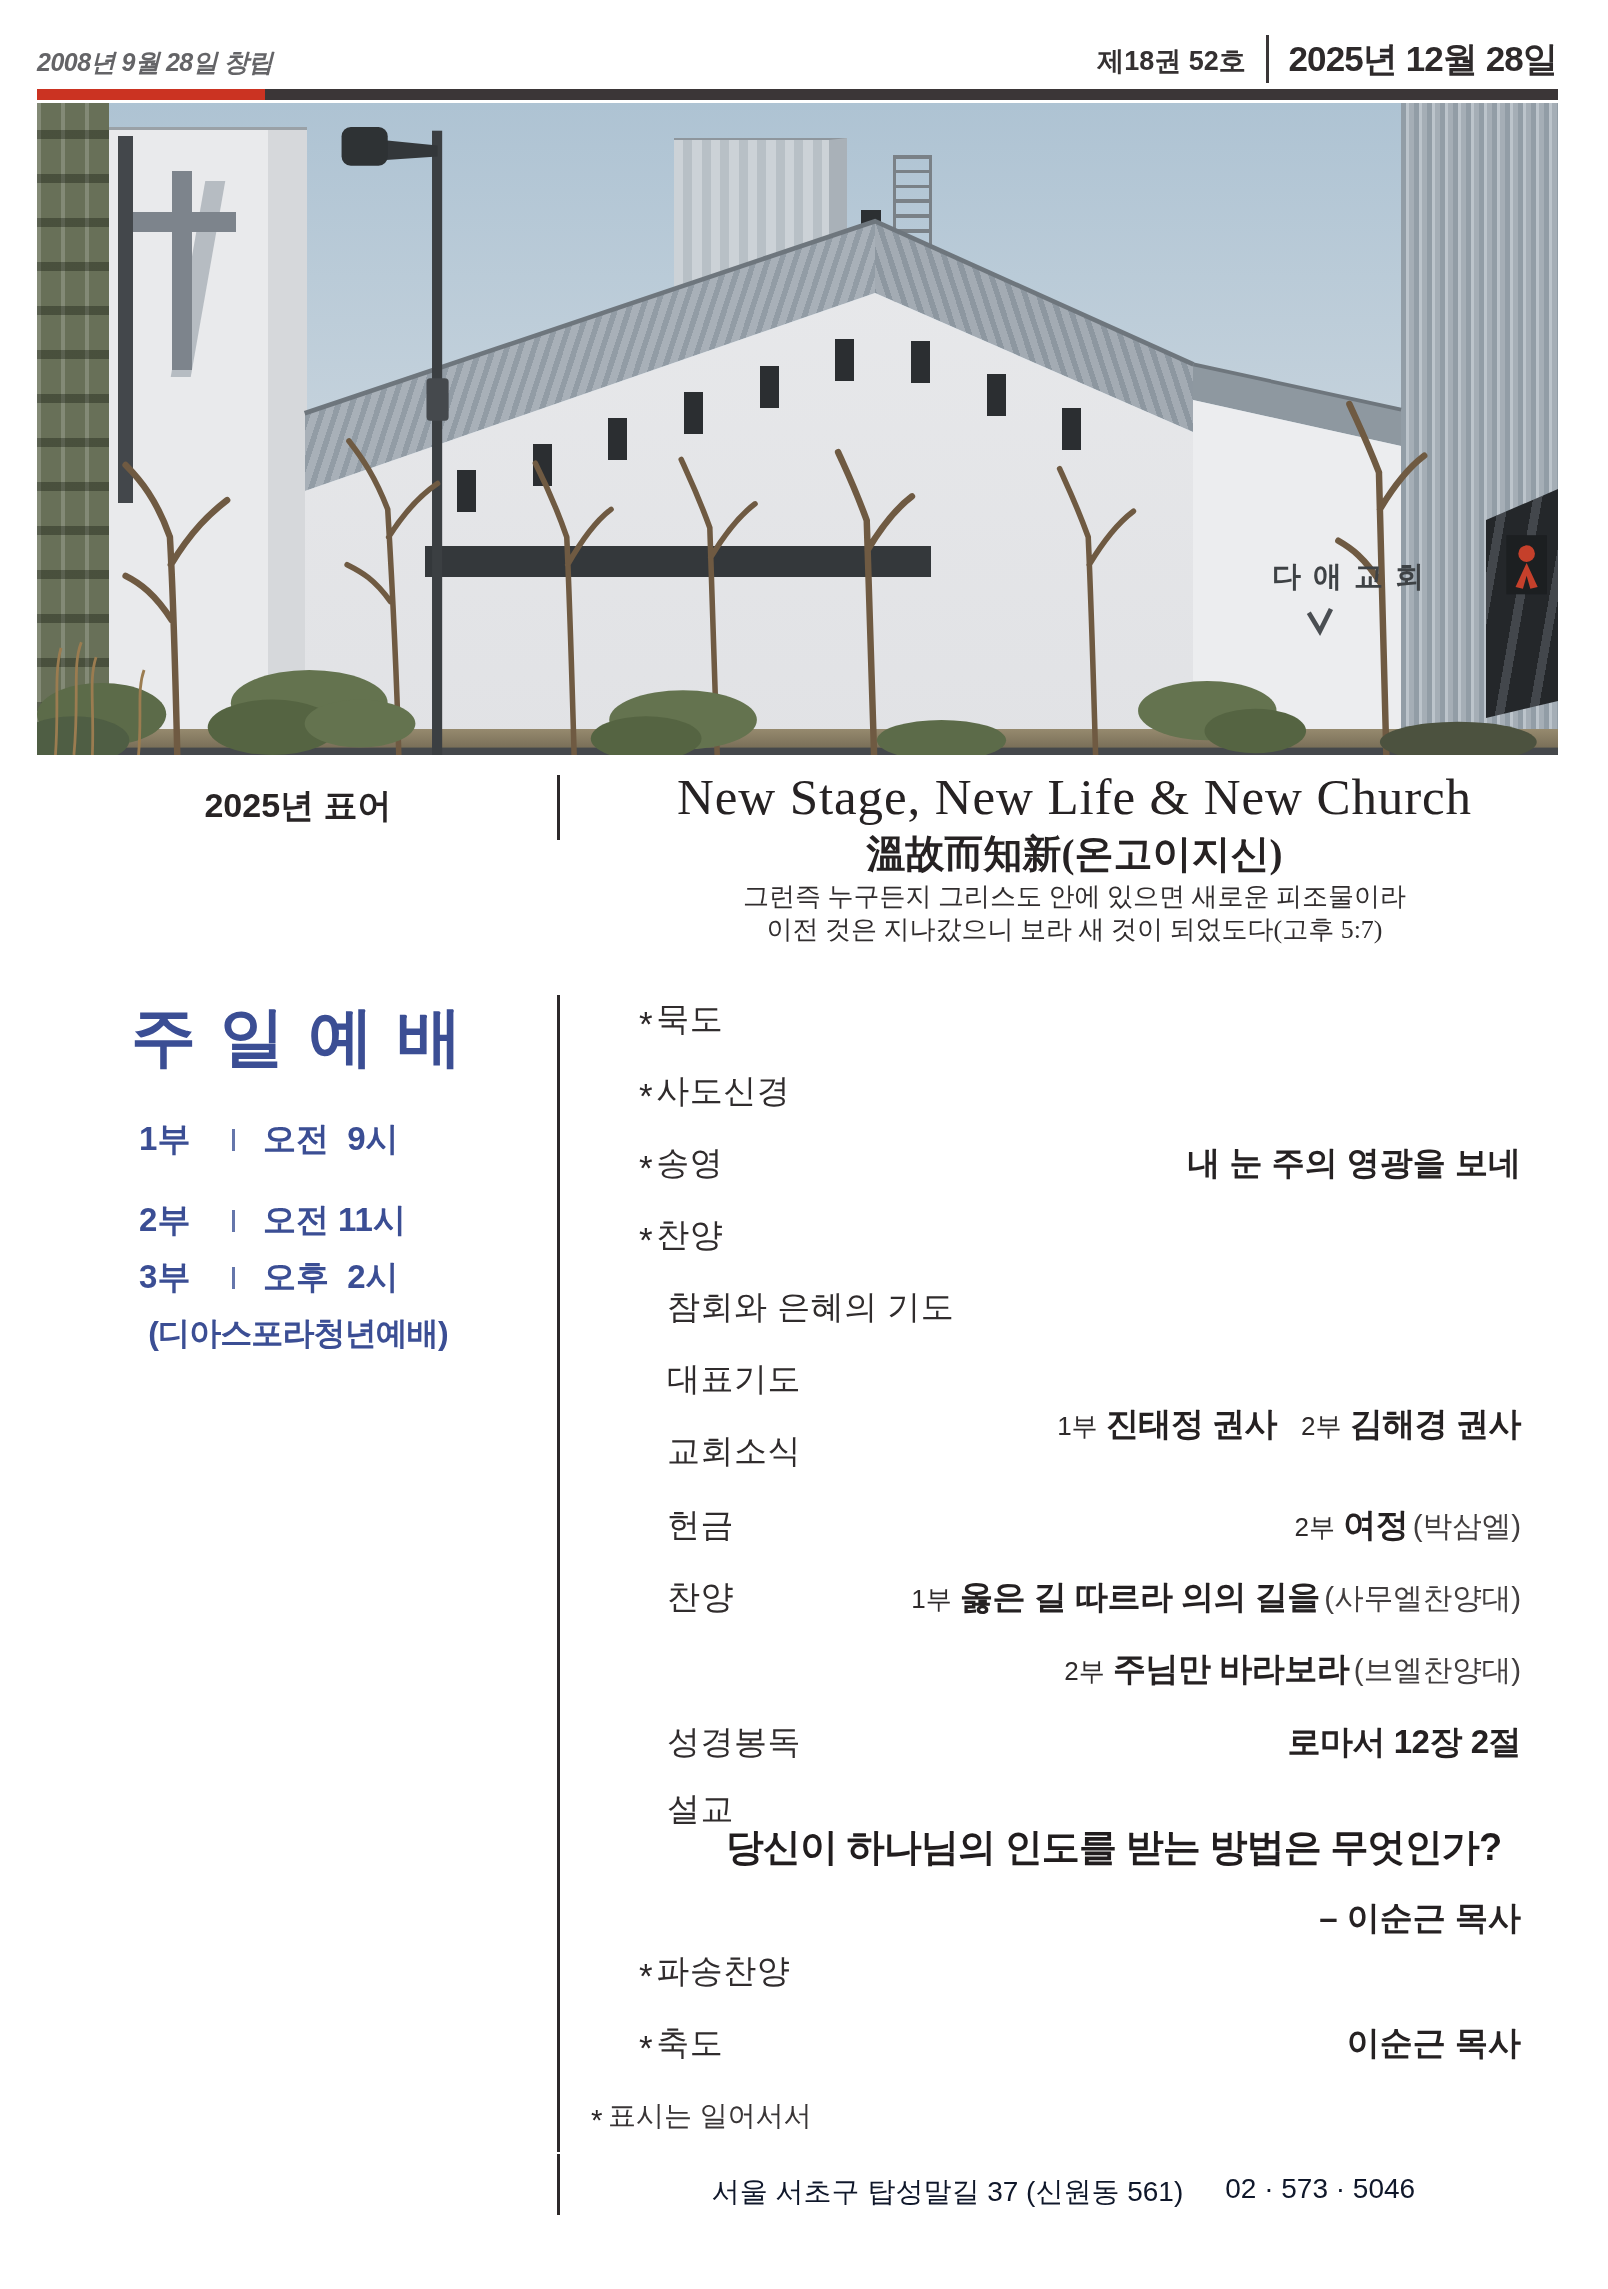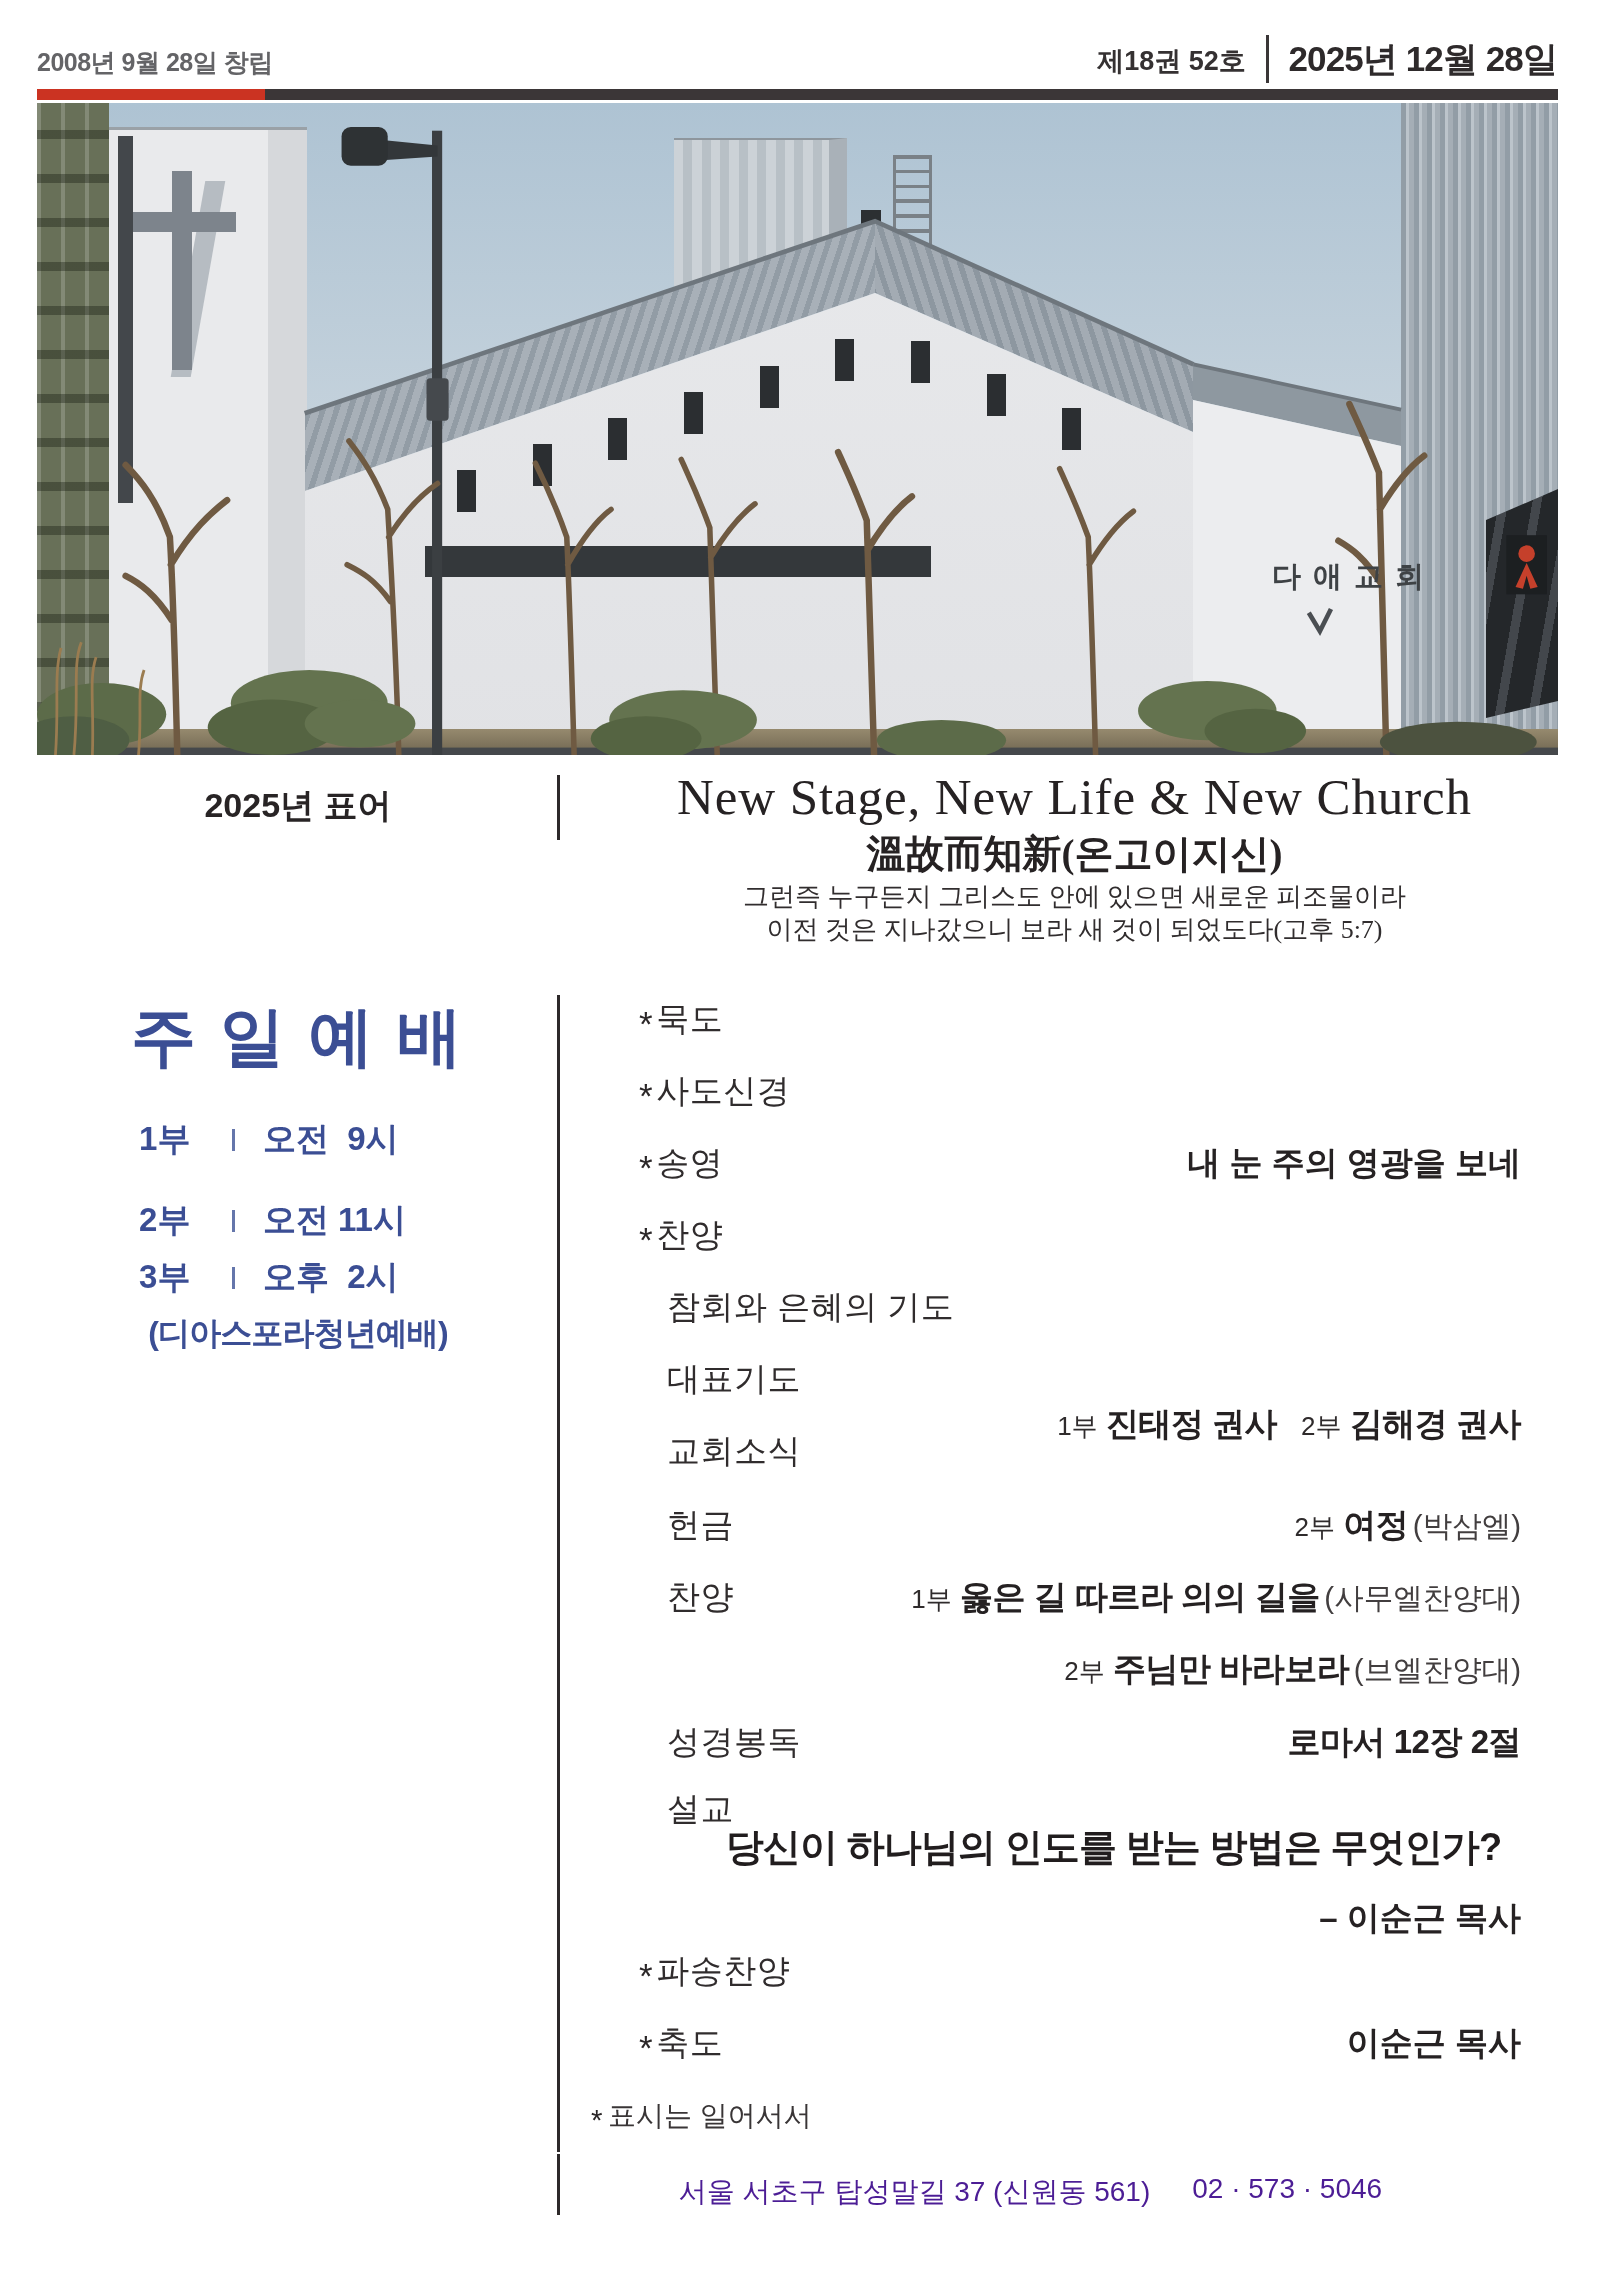--- a/index.html
+++ b/index.html
@@ -1,21 +1,21 @@
 <!DOCTYPE html>
 <html style="font-size:14.8px"><head>
 <meta charset="utf-8">
 <style>
   html,body { margin:0; padding:0; background:#ffffff; }
   .page { position:relative; width:1609px; height:2290px; background:#ffffff;
           font-family:"Liberation Sans", sans-serif; color:#2e2a2b; overflow:hidden; }
   .abs { position:absolute; }
 
   
-  .founded { left:37px; top:46px; font-size:25px; font-weight:600; color:#646467; letter-spacing:-0.5px; }
+  .founded { left:37px; top:46px; font-size:25px; font-weight:600; color:#646467; letter-spacing:-0.5px;font-style:italic; }
   .issue-group { top:35px; right:52px; display:flex; align-items:flex-end; }
   .issue-no { font-size:27px; font-weight:600; color:#353132; padding-bottom:3.7px; }
   .head-sep { width:2.8px; height:48px; background:#3a3637; margin:0 20px; }
   .head-date { font-size:35px; font-weight:600; color:#2e2a2b; letter-spacing:-0.9px; }
   .bar-red  { left:37px;  top:89px; width:228px;  height:11px; background:#cb3322; }
   .bar-dark { left:265px; top:89px; width:1293px; height:11px; background:#3b3637; }
 
   
   .photo { left:37px; top:103px; width:1521px; height:652px; overflow:hidden; background:#c4d2dc; }
   .ph { position:absolute; }
@@ -87,22 +87,22 @@
   .vgap { width:24px; }
   .sermon-title { left:689px; top:1822px; width:849px; text-align:center; font-size:38px; font-weight:800;
                   letter-spacing:-0.9px; color:#211d1e; }
   .footnote { left:591px; top:2097px; display:flex; align-items:baseline; font-size:28px; font-weight:500; color:#393536; }
   .footnote .star { font-size:29.5px; transform:translateY(4.6px); margin-right:5.5px; }
 
   
   .site { left:37px; top:2169px; width:522px; text-align:center; font-size:31px; font-weight:700;
           letter-spacing:0.5px; color:#2b2728; }
   .site .accent { color:#d0331f; }
-  .addr-row { left:536px; top:2173px; width:989px; display:flex; justify-content:center; gap:42px;
-              font-size:28px; font-weight:500; color:#4c1d95; }
+  .addr-row { left:569px; top:2173px; width:989px; display:flex; justify-content:center; gap:42px;
+              font-size:28px; font-weight:500; color:#0f172a; }
 </style>
 </head>
 <body>
 
 <div class="page">
 
   <div class="abs founded">2008년 9월 28일 창립</div>
   <div class="abs issue-group">
     <span class="issue-no">제18권 52호</span>
     <span class="head-sep"></span>

